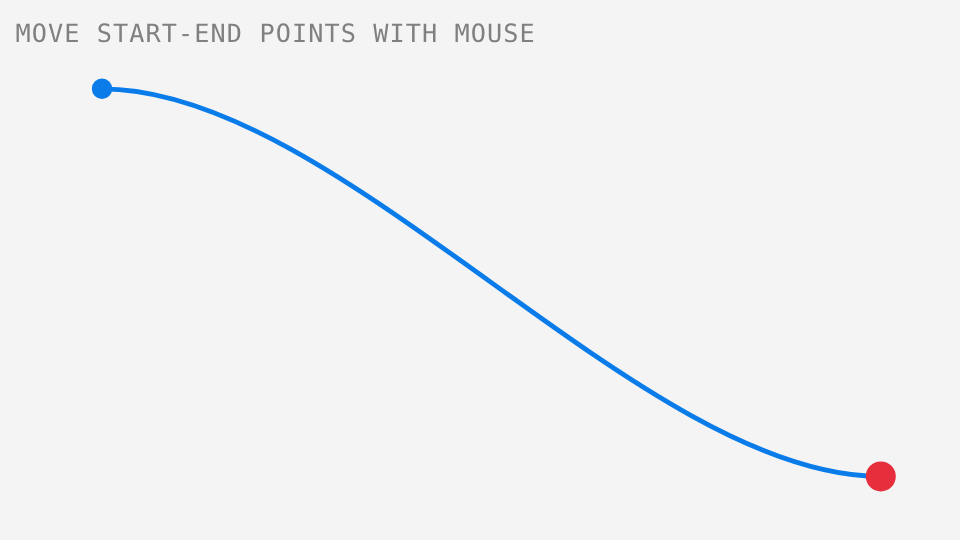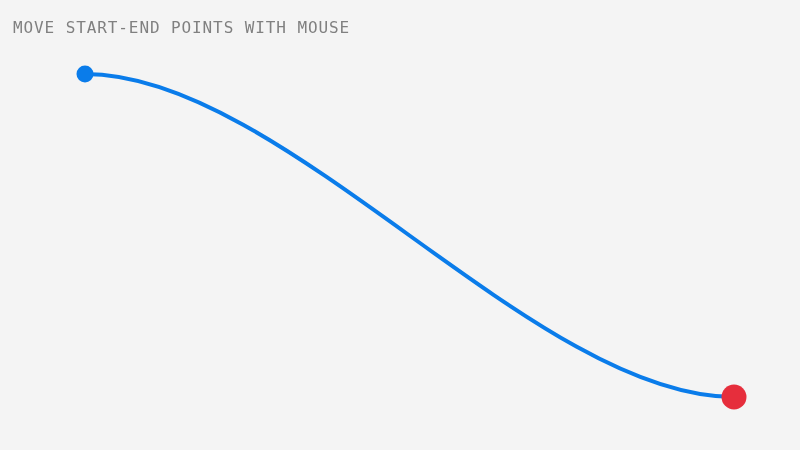--- a/index.html
+++ b/index.html
@@ -19,21 +19,21 @@
     background: #f4f4f4;
     -webkit-user-select: none;
     user-select: none;
   }
   #title-text {
     position: absolute;
     left: 13px;
     top: 16px;
     margin: 0;
     font-family: "DejaVu Sans Mono", "Liberation Mono", monospace;
-    font-size: 16px;
+    font-size: 21px;
     line-height: 24px;
     font-weight: 400;
     letter-spacing: 0.9px;
     color: #808080;
     white-space: pre;
     text-transform: uppercase;
     -webkit-font-smoothing: none;
   }
   #curve-svg {
     position: absolute;

